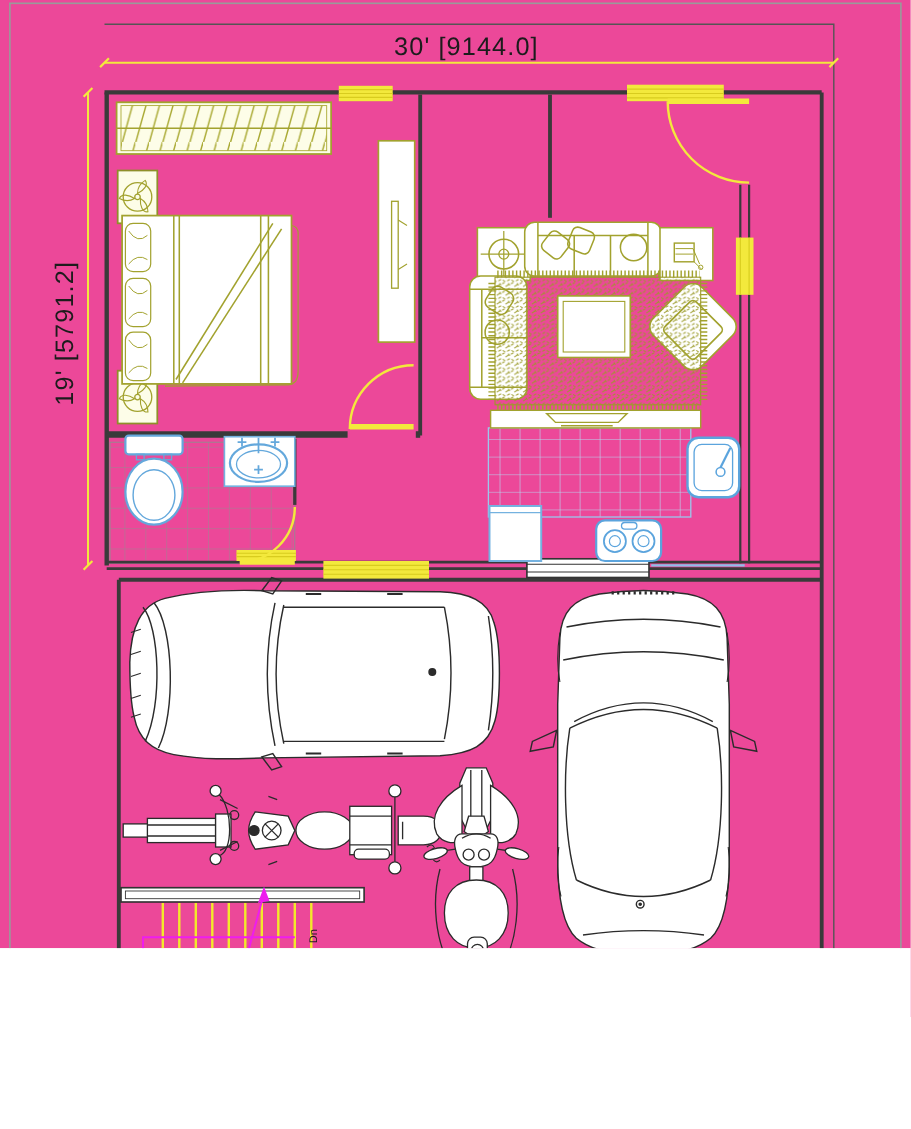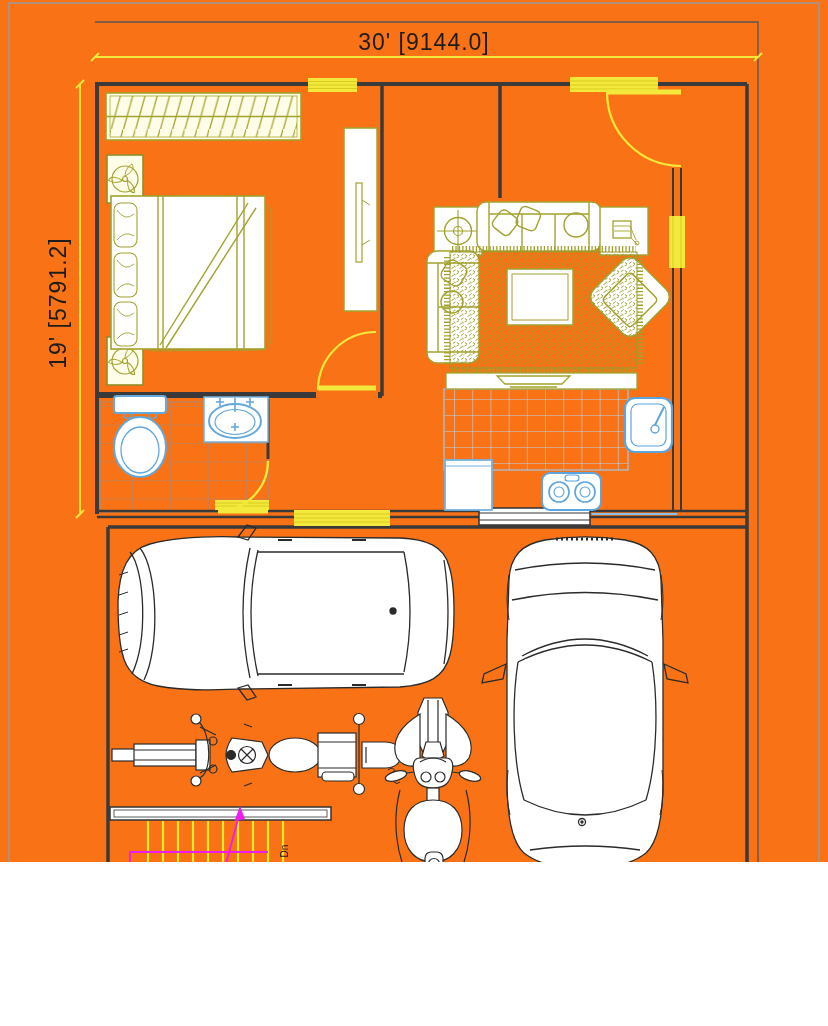--- a/index.html
+++ b/index.html
@@ -1,16 +1,16 @@
 <!DOCTYPE html>
 <html><head>
 <meta charset="utf-8">
 <style>
   html,body{margin:0;padding:0;background:#fff;}
-  .sheet{position:relative;width:828px;height:862px;background:#f97316;overflow:hidden;}
+  .sheet{position:relative;width:828px;height:862px;background:#ec4899;overflow:hidden;}
   svg{position:absolute;left:0;top:0;}
   text{font-family:"Liberation Sans", sans-serif; fill:#1c1c1c;}
   .dimtext{font-size:23px;letter-spacing:1px;}
   .stairtext{font-size:10px;}
 </style>
 </head>
 <body>
 
 <div class="sheet">
 <svg width="828" height="1026" viewBox="0 0 828 1026" xmlns="http://www.w3.org/2000/svg">

